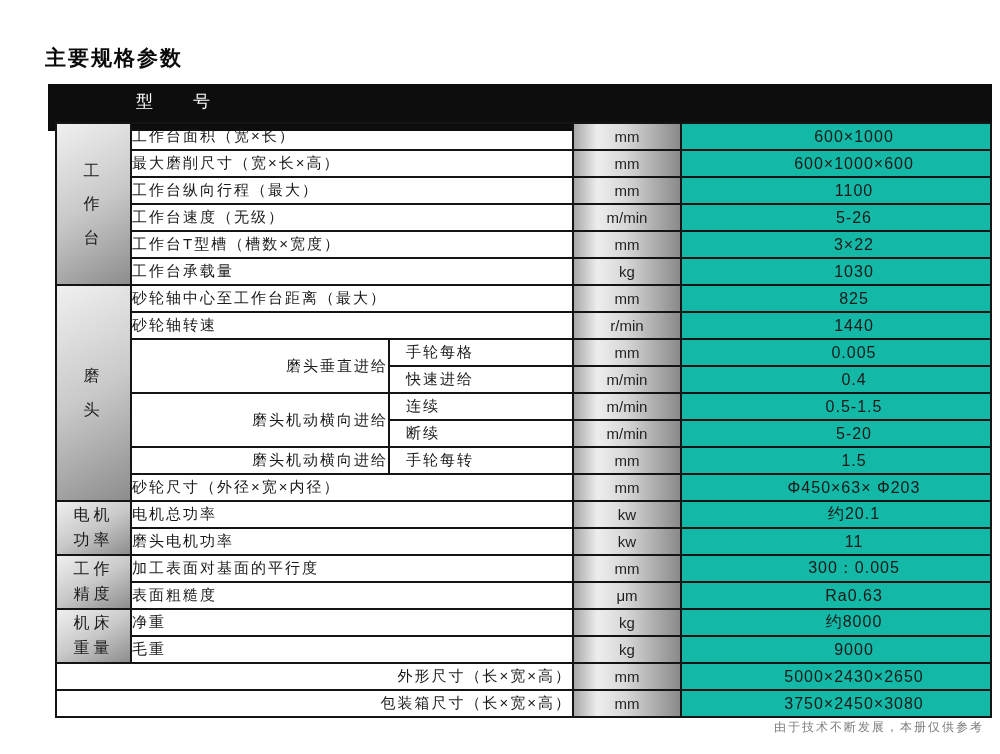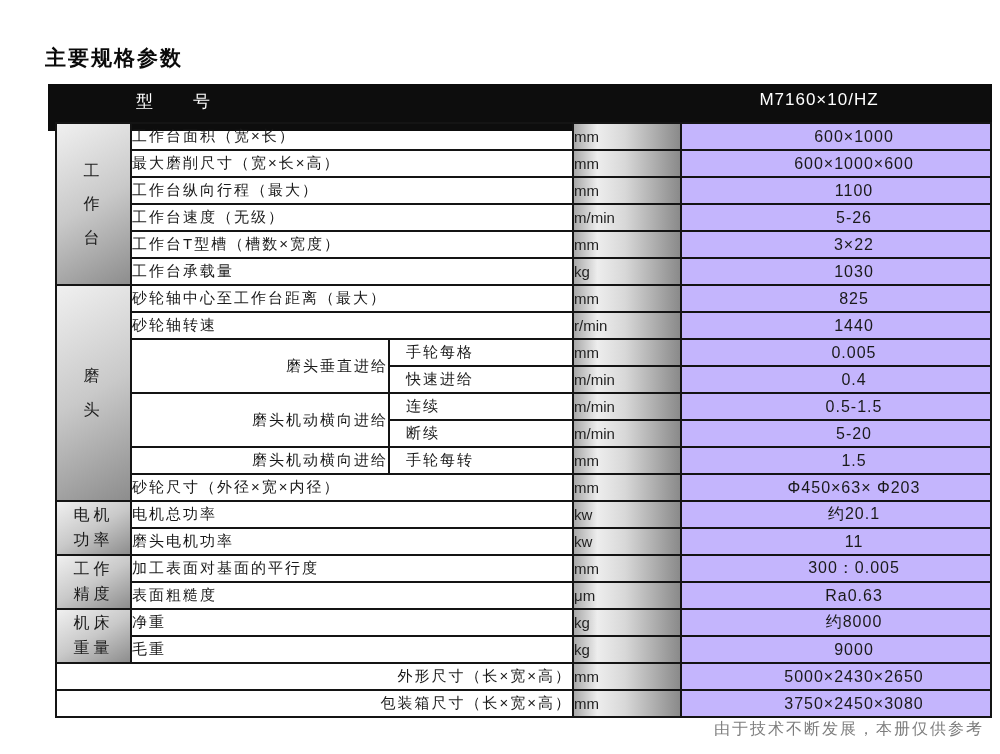--- a/index.html
+++ b/index.html
@@ -41,37 +41,36 @@
     text-align:center;vertical-align:middle;
     font-size:16px;letter-spacing:4px;
     white-space:pre-line;line-height:2.1;
   }
   td.g2{line-height:1.55;}
   td.n{ text-align:left;letter-spacing:2px; }
   td.nc{ text-align:right;letter-spacing:2px;margin-top:12px; }
   td.s{ text-align:left;padding-left:16px;letter-spacing:2px; }
   td.u{
     background:linear-gradient(to right,#a8a8a8 0%,#ededed 22%,#d8d8d8 48%,#8a8a8a 100%);
-    color:#1f1f1f;
-  }
-  td.v{ text-align:center;font-size:16px;background:#c4b5fd;letter-spacing:1px;padding-left:36px; }
+    text-align:center;color:#1f1f1f;
+  }
+  td.v{ text-align:center;font-size:16px;background:#14b8a6;letter-spacing:1px;padding-left:36px; }
   td.w{ text-align:right;padding-left:64px;letter-spacing:2px; }
   .footer-note{
     position:absolute;right:16px;top:719px;
-    font-size:16px;color:#7d7d7d;letter-spacing:2px;
+    font-size:12px;color:#7d7d7d;letter-spacing:2px;
   }
 </style>
 </head>
 <body>
 
 <div class="title">主要规格参数</div>
 
 <div class="model-bar">
   <span class="label">型　　号</span>
-  <span class="value">M7160×10/HZ</span>
 </div>
 
 <table class="spec-table">
   <colgroup>
     <col style="width:75px">
       <col style="width:258px">
       <col style="width:184px">
       <col style="width:108px">
       <col style="width:310px">
   </colgroup>

